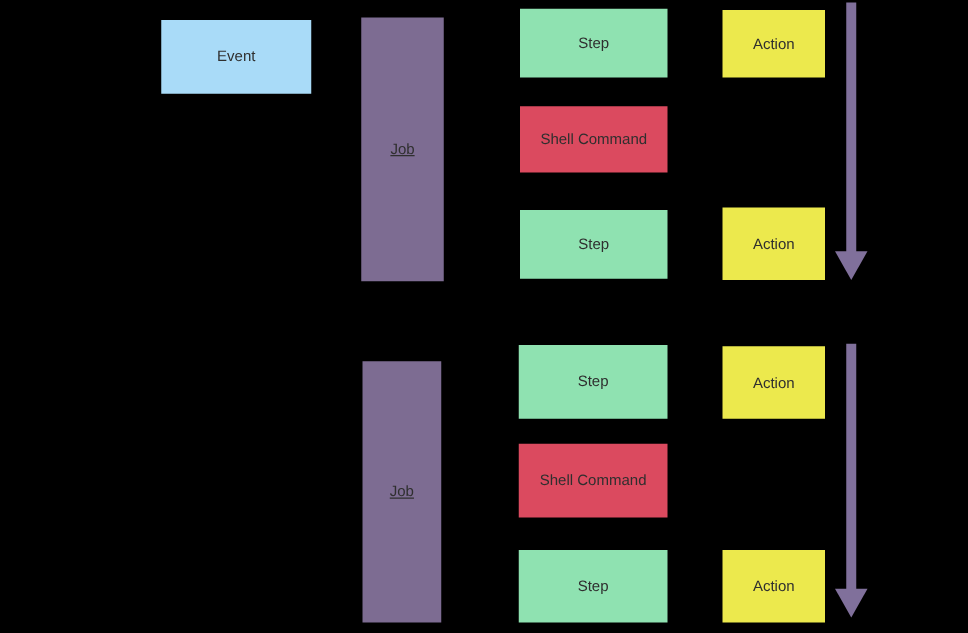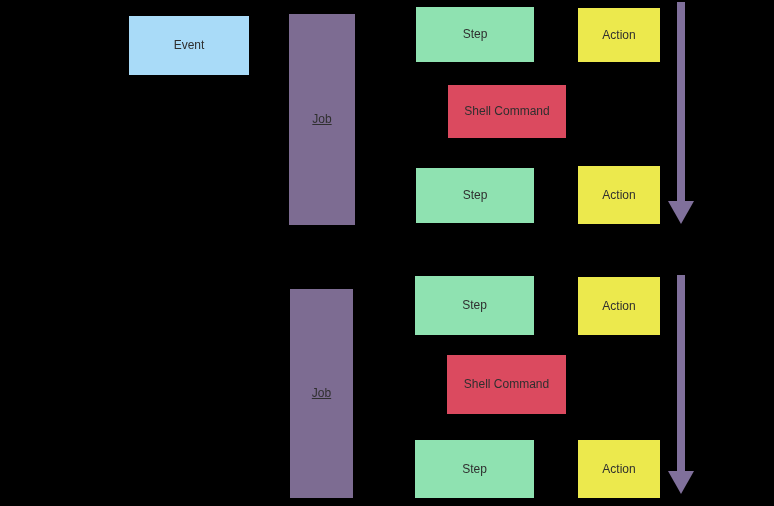--- a/index.html
+++ b/index.html
@@ -23,21 +23,21 @@
     text-align: center;
     font-size: 12px;
     line-height: 1.2;
     color: var(--label-color, #2f2f2f);
     box-sizing: border-box;
   }
   .node span { display: block; }
   .event  { background: var(--event-fill,  #a9dbf8); }
   .job    { background: var(--job-fill,    #7d6c92); text-decoration: underline; }
   .step   { background: var(--step-fill,   #8fe2b1); }
-  .shell  { background: var(--shell-fill,  #db4a5f); margin-left: 32px; }
+  .shell  { background: var(--shell-fill,  #db4a5f); }
   .action { background: var(--action-fill, #ece94d); }
   .arrow {
     position: absolute;
     width: 34px;
     height: 226px;
   }
   .arrow svg { display: block; }
   .arrow .arrow-shape { fill: var(--arrow-fill, #80709b); }
 </style>
 </head>

